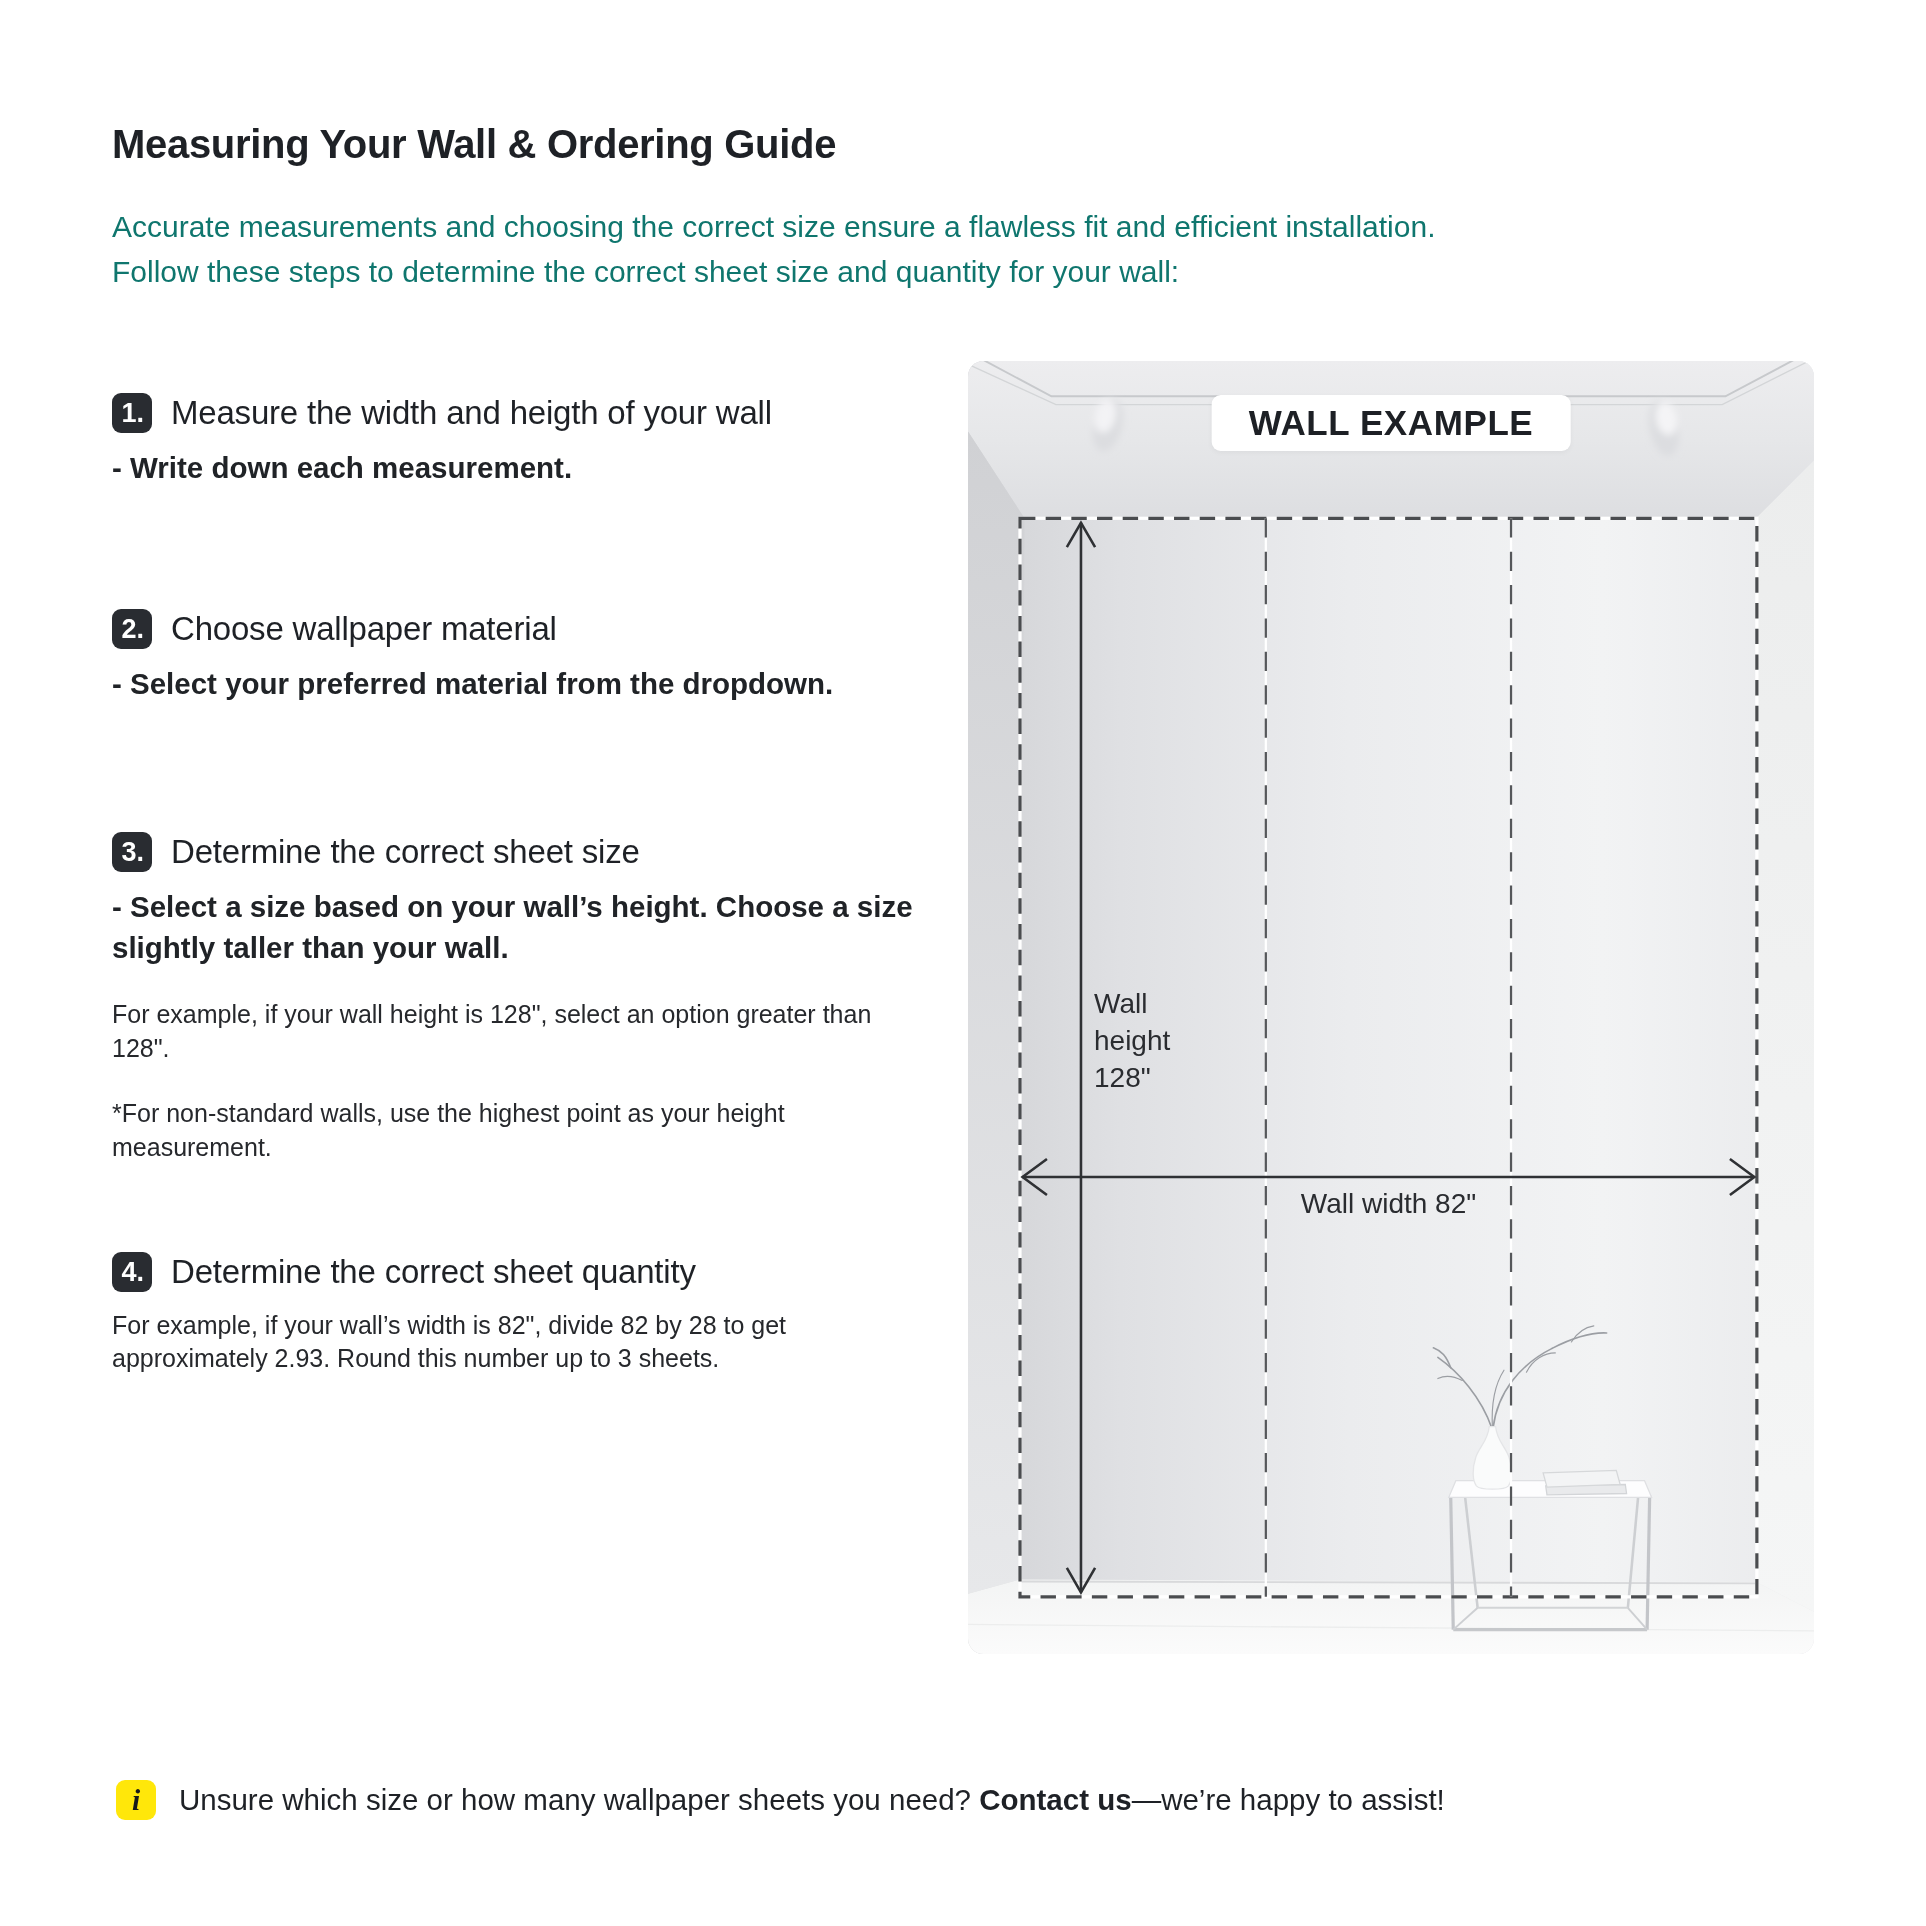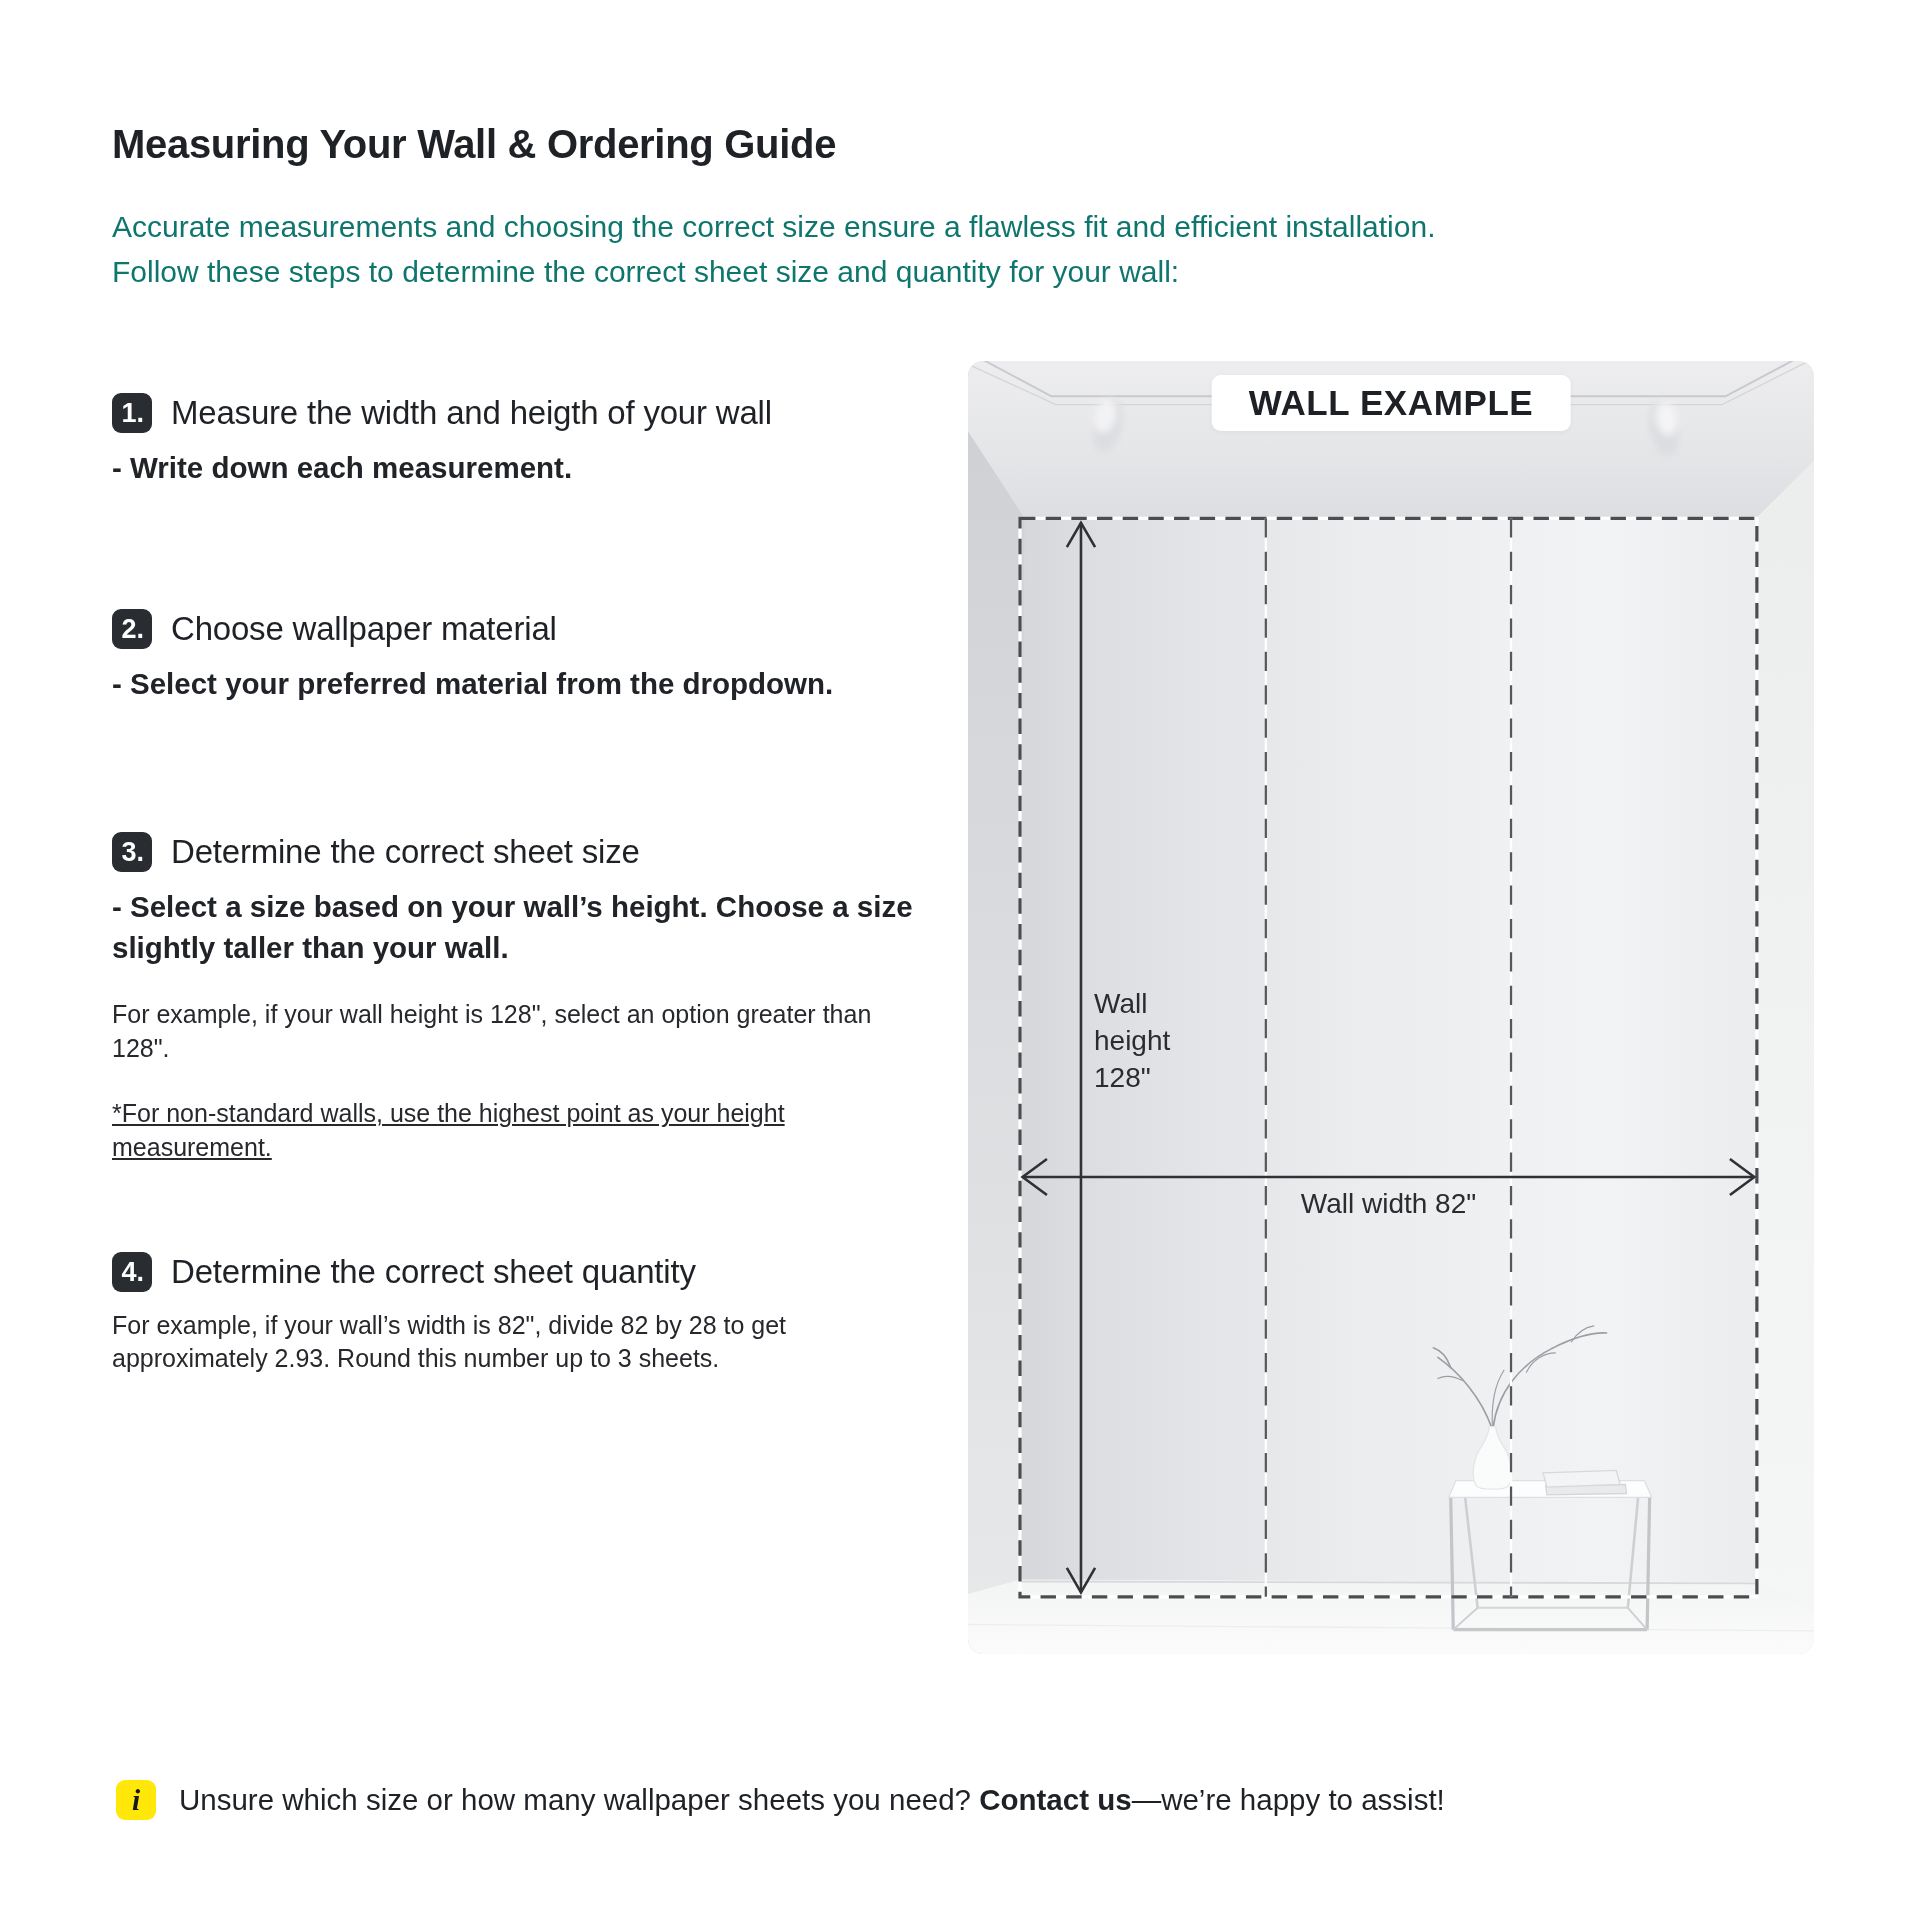--- a/index.html
+++ b/index.html
@@ -42,21 +42,20 @@
   .step-3 .step-body{max-width:803px;}
   .step-4 .step-body{max-width:835px;}
   .step-example{
     margin-top:16.7px;font-size:25px;font-weight:400;line-height:1.34;color:#26282c;
   }
   .step-3 .step-example{max-width:796px;}
   .step-4 .step-example{max-width:796px;}
   .step-note{
     margin-top:32px;font-size:25px;font-weight:400;line-height:1.34;color:#26282c;
     max-width:790px;
-    text-decoration:underline;
   }
   
   .footer-note{
     position:absolute;left:116px;top:1780px;
     display:flex;align-items:center;gap:23px;
   }
   .info-icon{
     width:40px;height:40px;border-radius:9px;background:#ffe70a;flex:0 0 auto;
     display:flex;align-items:center;justify-content:center;
     font-family:"Liberation Serif","DejaVu Serif",serif;
@@ -64,21 +63,21 @@
   }
   .footer-text{font-size:29.5px;color:#1e2126;line-height:1.3;}
   .footer-text strong{font-weight:700;}
   
   .wall-figure{
     position:absolute;left:968px;top:361px;width:846px;height:1293px;
     border-radius:15.4px;overflow:hidden;background:#e9eaec;
   }
   .wall-figure svg{display:block;width:100%;height:100%;}
   .wall-badge{
-    position:absolute;left:50%;top:14px;transform:translateX(-50%);
+    position:absolute;left:50%;top:34px;transform:translateX(-50%);
     background:#ffffff;border-radius:9px;
     height:56px;line-height:56px;padding:0 37px;
     font-size:35px;font-weight:700;letter-spacing:0.6px;color:#1d2025;
     white-space:nowrap;box-shadow:0 1.3px 5.1px rgba(0,0,0,0.04);
   }
   .wall-height-label{
     position:absolute;left:126px;top:624px;width:116px;
     font-size:28px;line-height:1.33;color:#2a2c30;
   }
   .wall-width-label{

